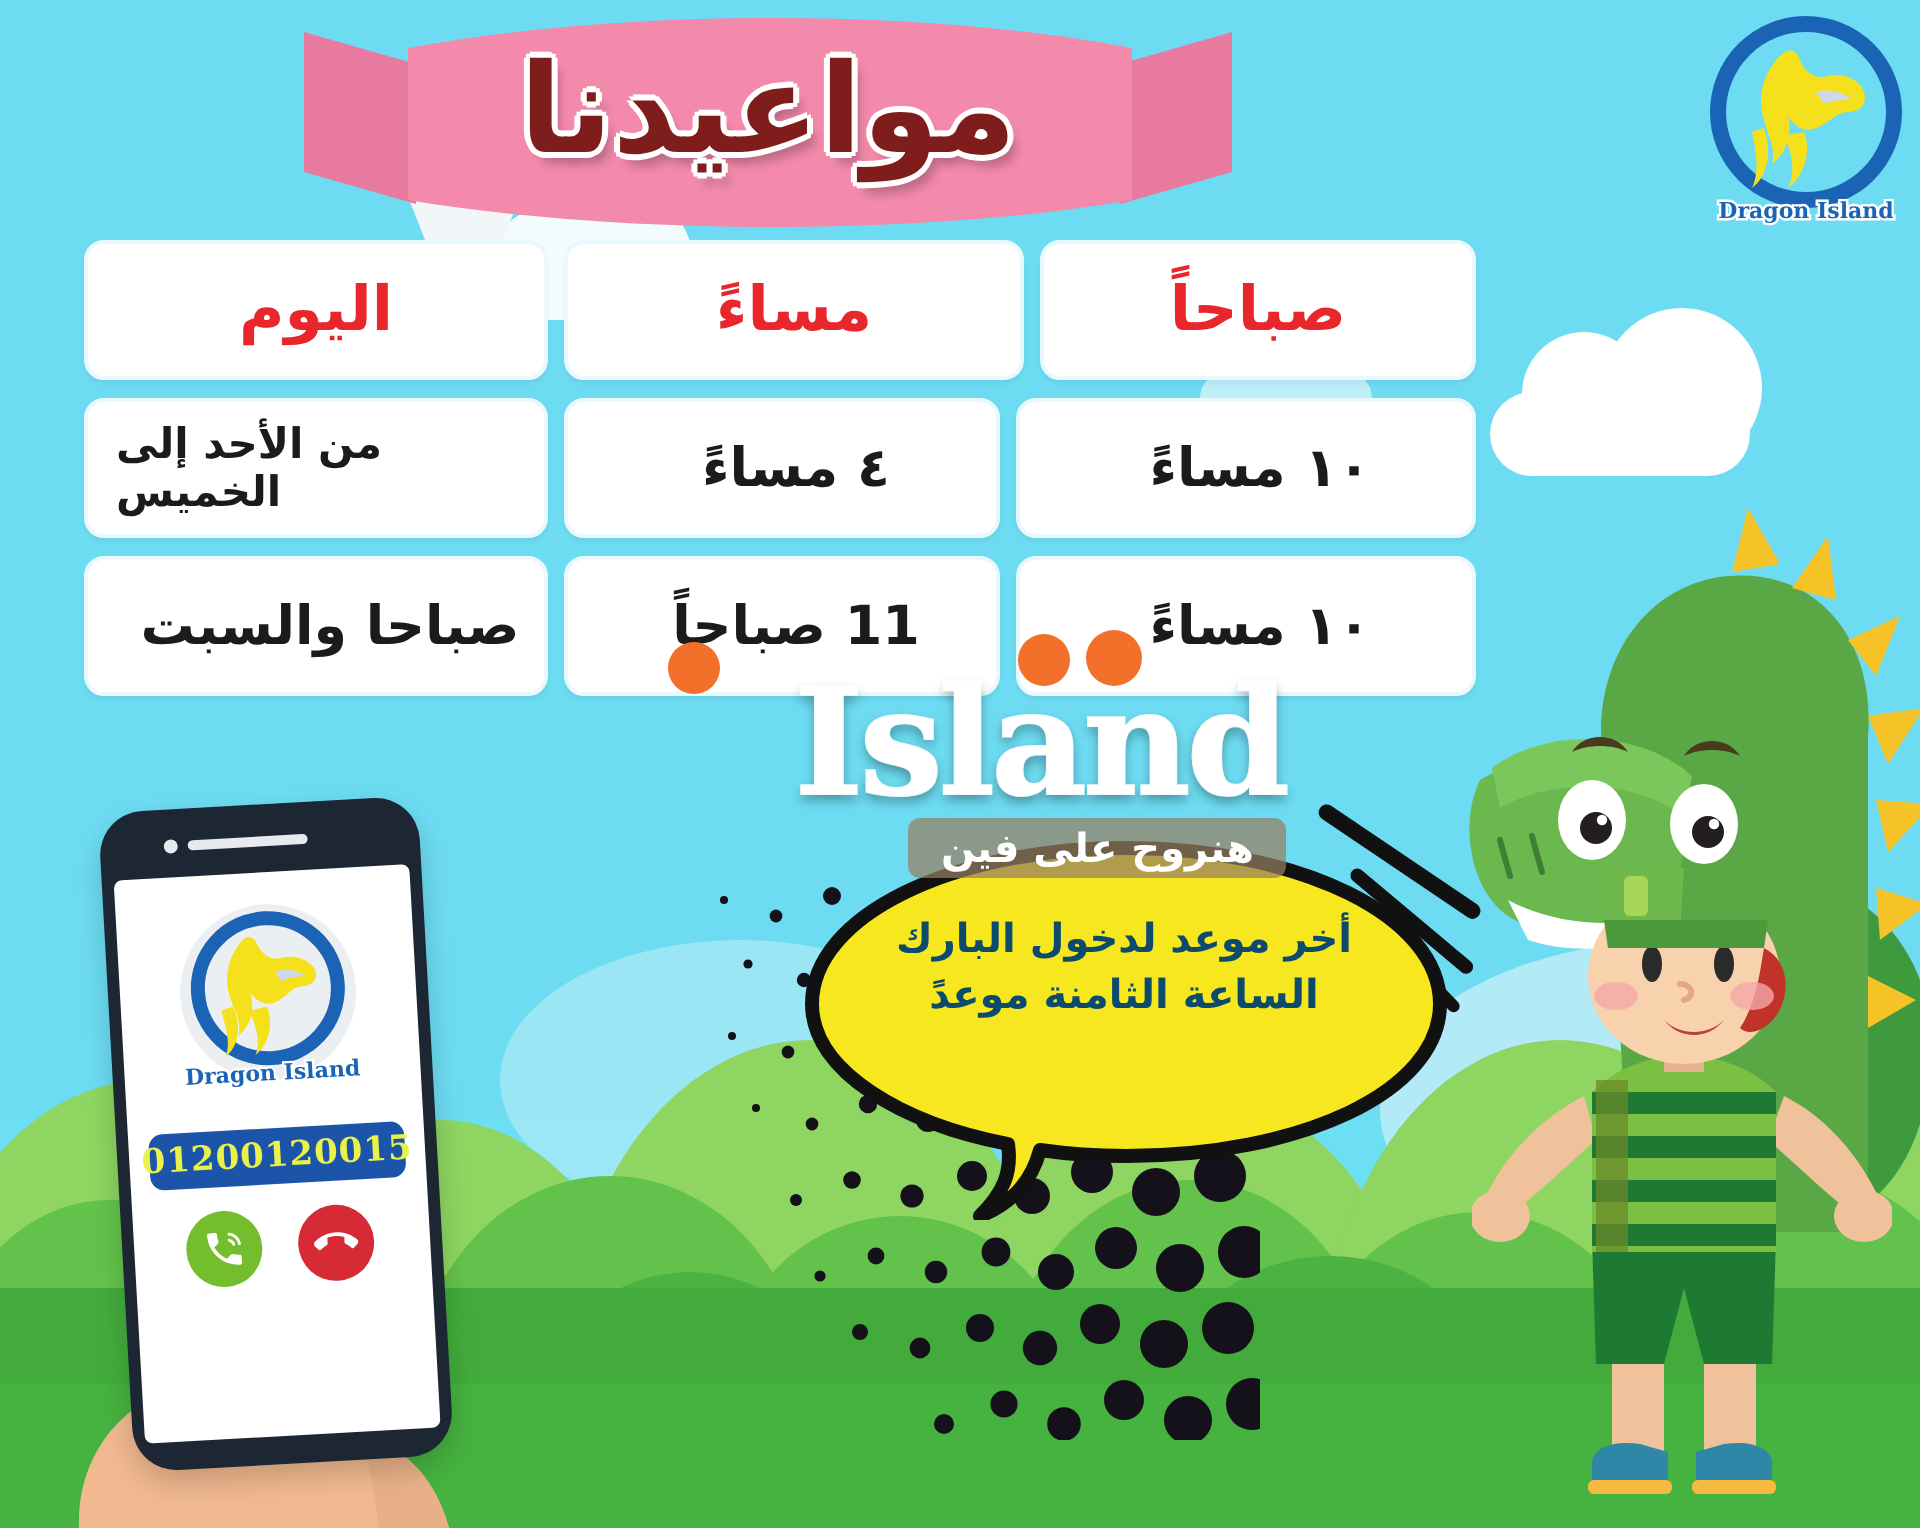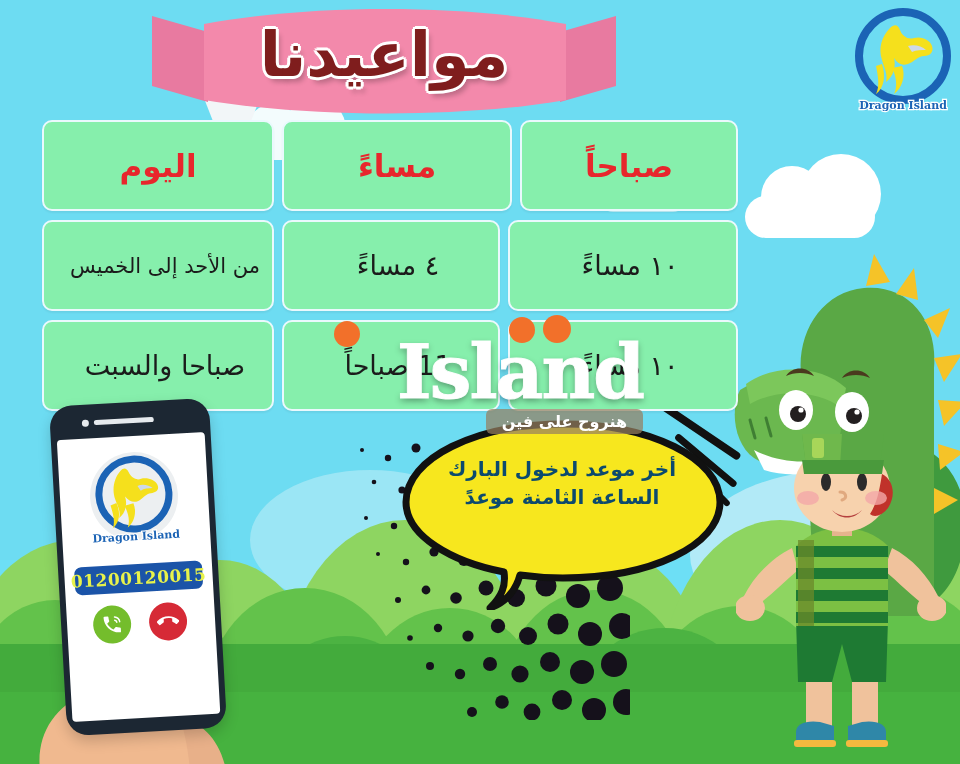--- a/index.html
+++ b/index.html
@@ -72,37 +72,37 @@
 
   
   .logo-badge {
     position:absolute; left:852px; top:6px; width:102px; height:110px;
   }
 
   
   .sched { position:absolute; left:38px; top:120px; width:700px; }
   .srow { display:flex; gap:8px; margin-bottom:9px; justify-content:flex-start; }
   .scell {
-    background:#86efac;
+    background:#ffffff;
     border:2px solid #eaf9fd;
     border-radius:10px;
-    height:91px;
+    height:70px;
     display:flex; align-items:center; justify-content:center;
     box-shadow:0 2px 2px rgba(0,0,0,.05);
     text-align:left;
   }
   .scell.day { width:232px; }
   .scell.mid { width:218px; }
   .scell.eve { width:230px; }
 
   .hdr-txt {
     color:#e8262c; font-size:31px; font-weight:bold;
   }
   .cell-txt {
-    color:#1b1b1b; font-size:27px; font-weight:normal;
+    color:#1b1b1b; font-size:27px; font-weight:bold;
     font-family:"DejaVu Sans","Liberation Sans",sans-serif;
     margin-left:14px;
   }
   .cell-txt.small { font-size:21px; }
 
   
   .halftone {
     position:absolute; left:300px; top:430px; width:330px; height:290px;
     pointer-events:none;
   }
@@ -162,21 +162,21 @@
   .wm-word {
     font-size:74px; font-weight:bold; color:#fff;
     font-family:"DejaVu Serif","Liberation Serif",serif;
     letter-spacing:-2px; line-height:.95;
     text-shadow: 0 3px 6px rgba(0,0,0,.35);
     -webkit-text-stroke:1px rgba(255,255,255,.9);
   }
   .wm-tag {
     display:inline-block; margin-top:2px;
     background:rgba(150,128,96,.72); color:#fff;
-    font-size:16px; padding:3px 16px; border-radius:6px;
+    font-size:20px; padding:3px 16px; border-radius:6px;
     font-weight:bold;
   }
   .wm-dot {
     position:absolute; background:#f2702a; border-radius:50%;
   }
 
   
   .dragon { position:absolute; left:724px; top:196px; width:248px; height:420px; }
   .boy { position:absolute; left:736px; top:430px; width:210px; height:334px; }
 </style>

